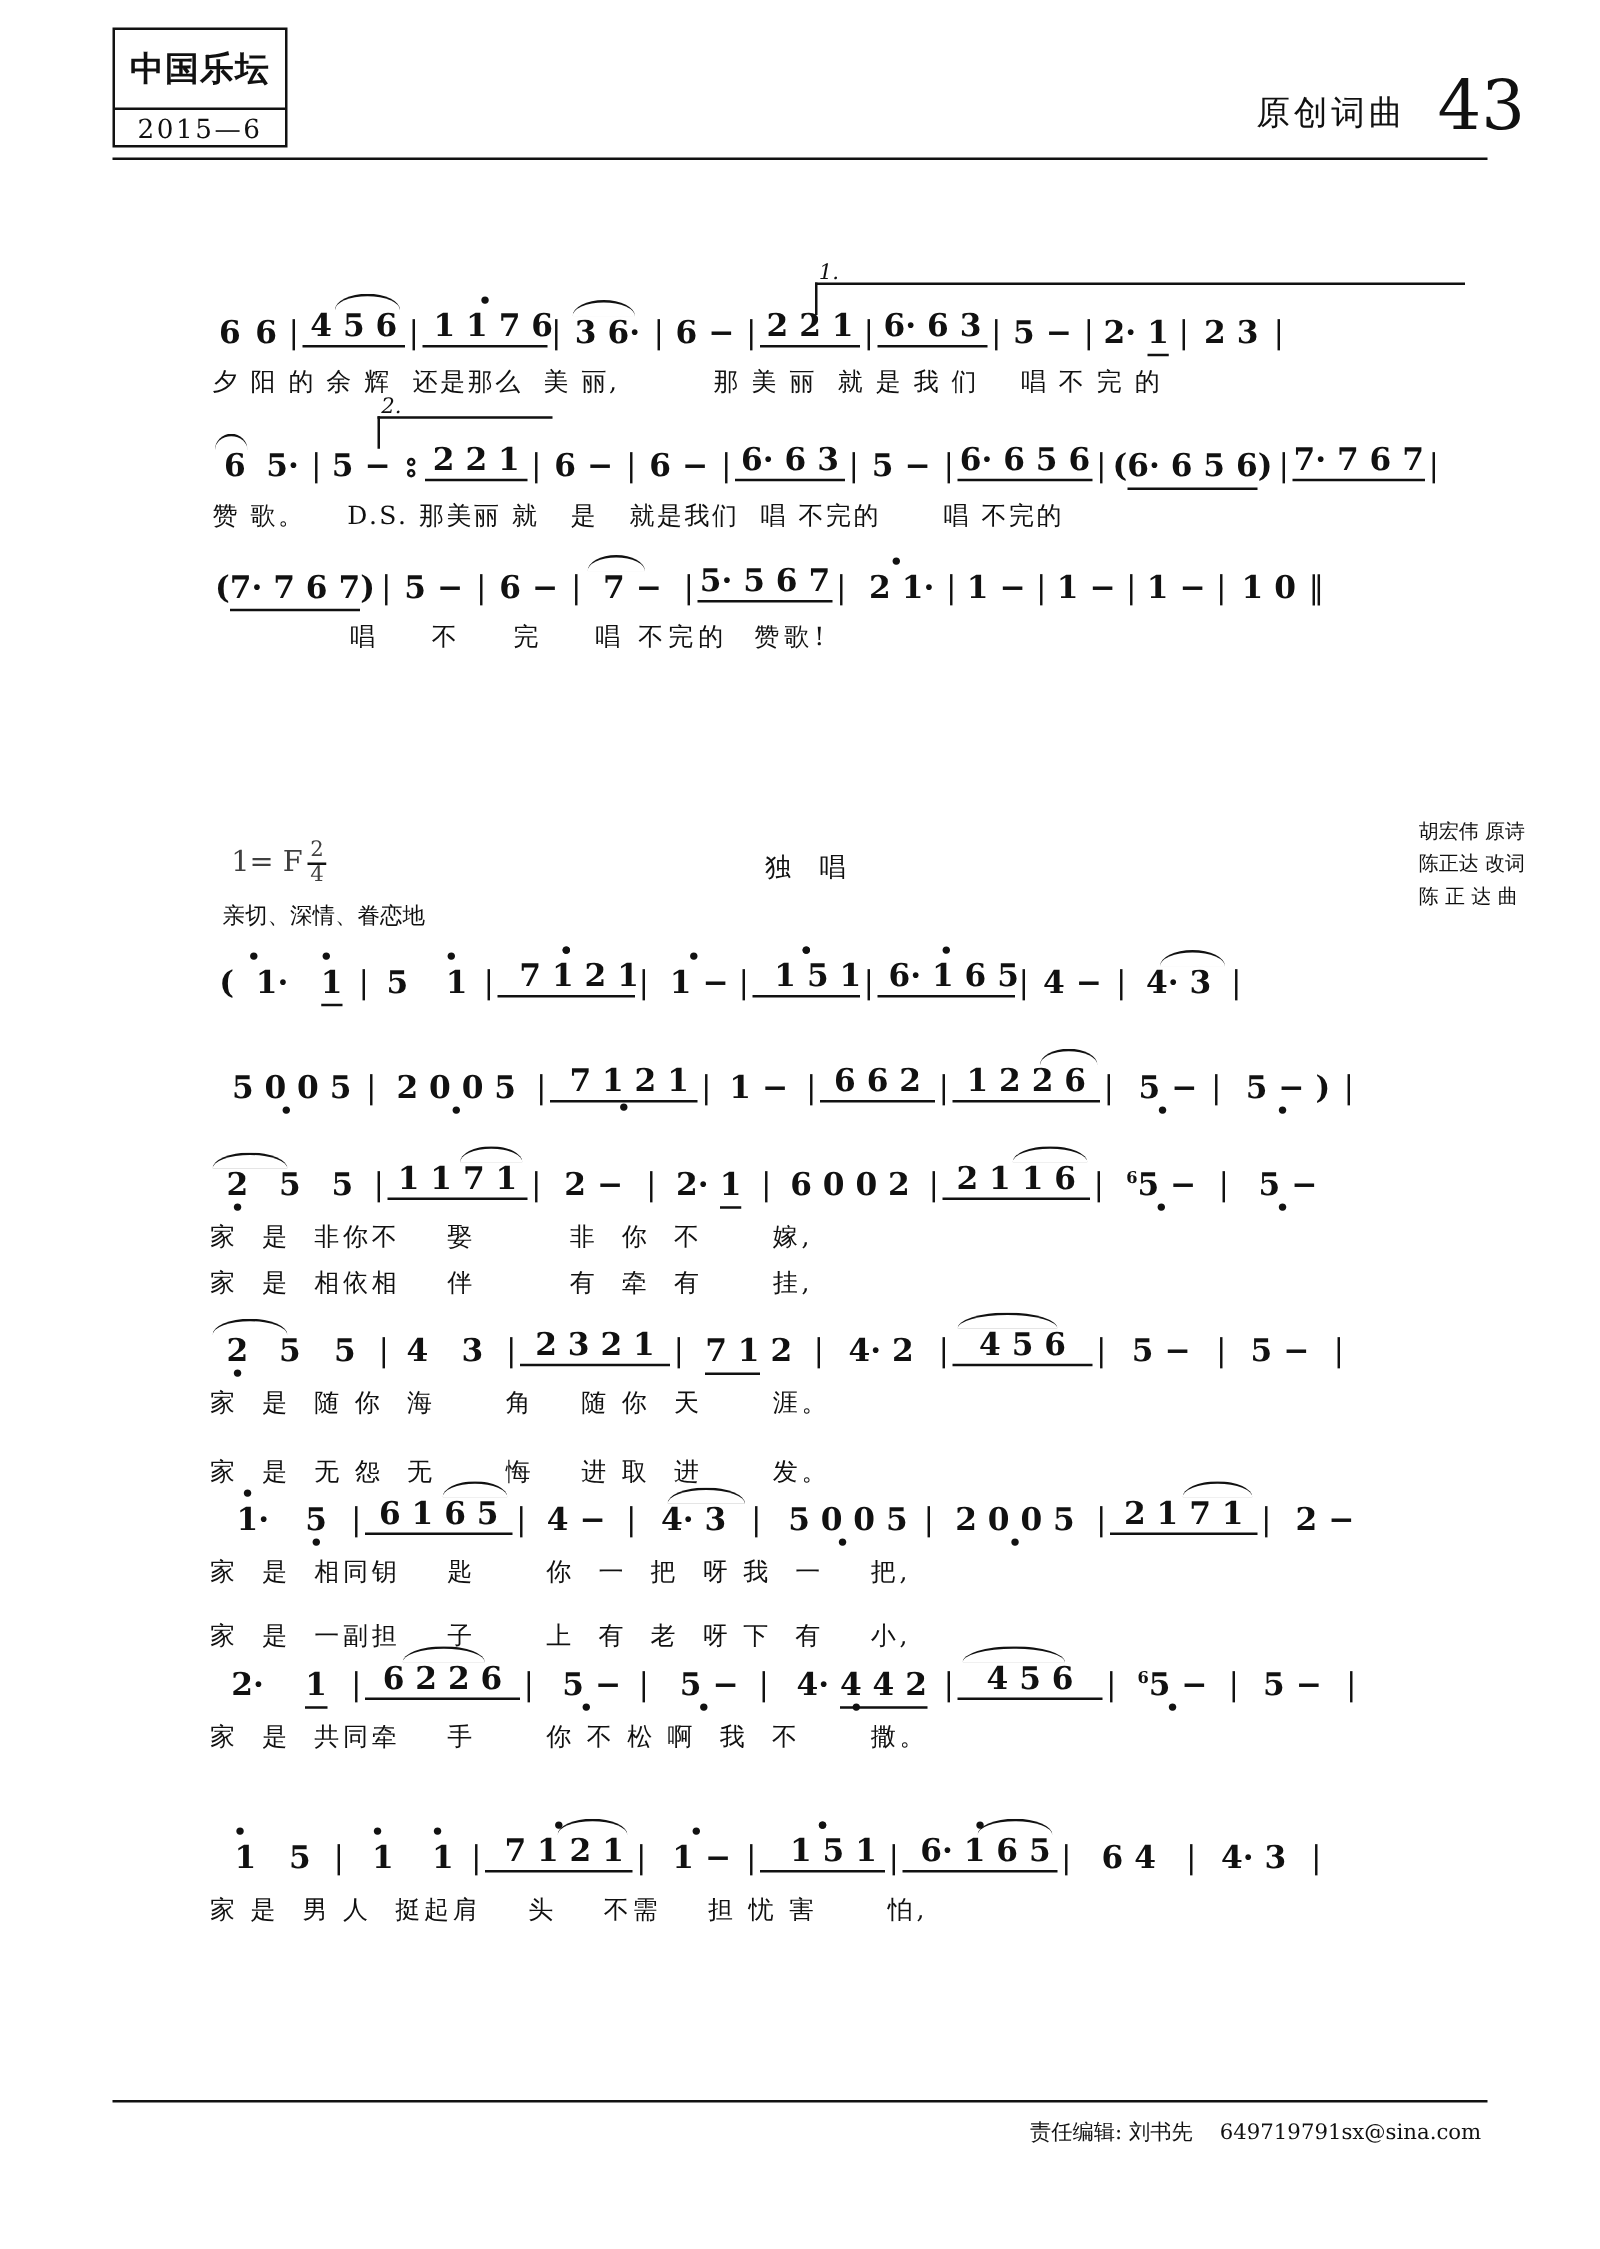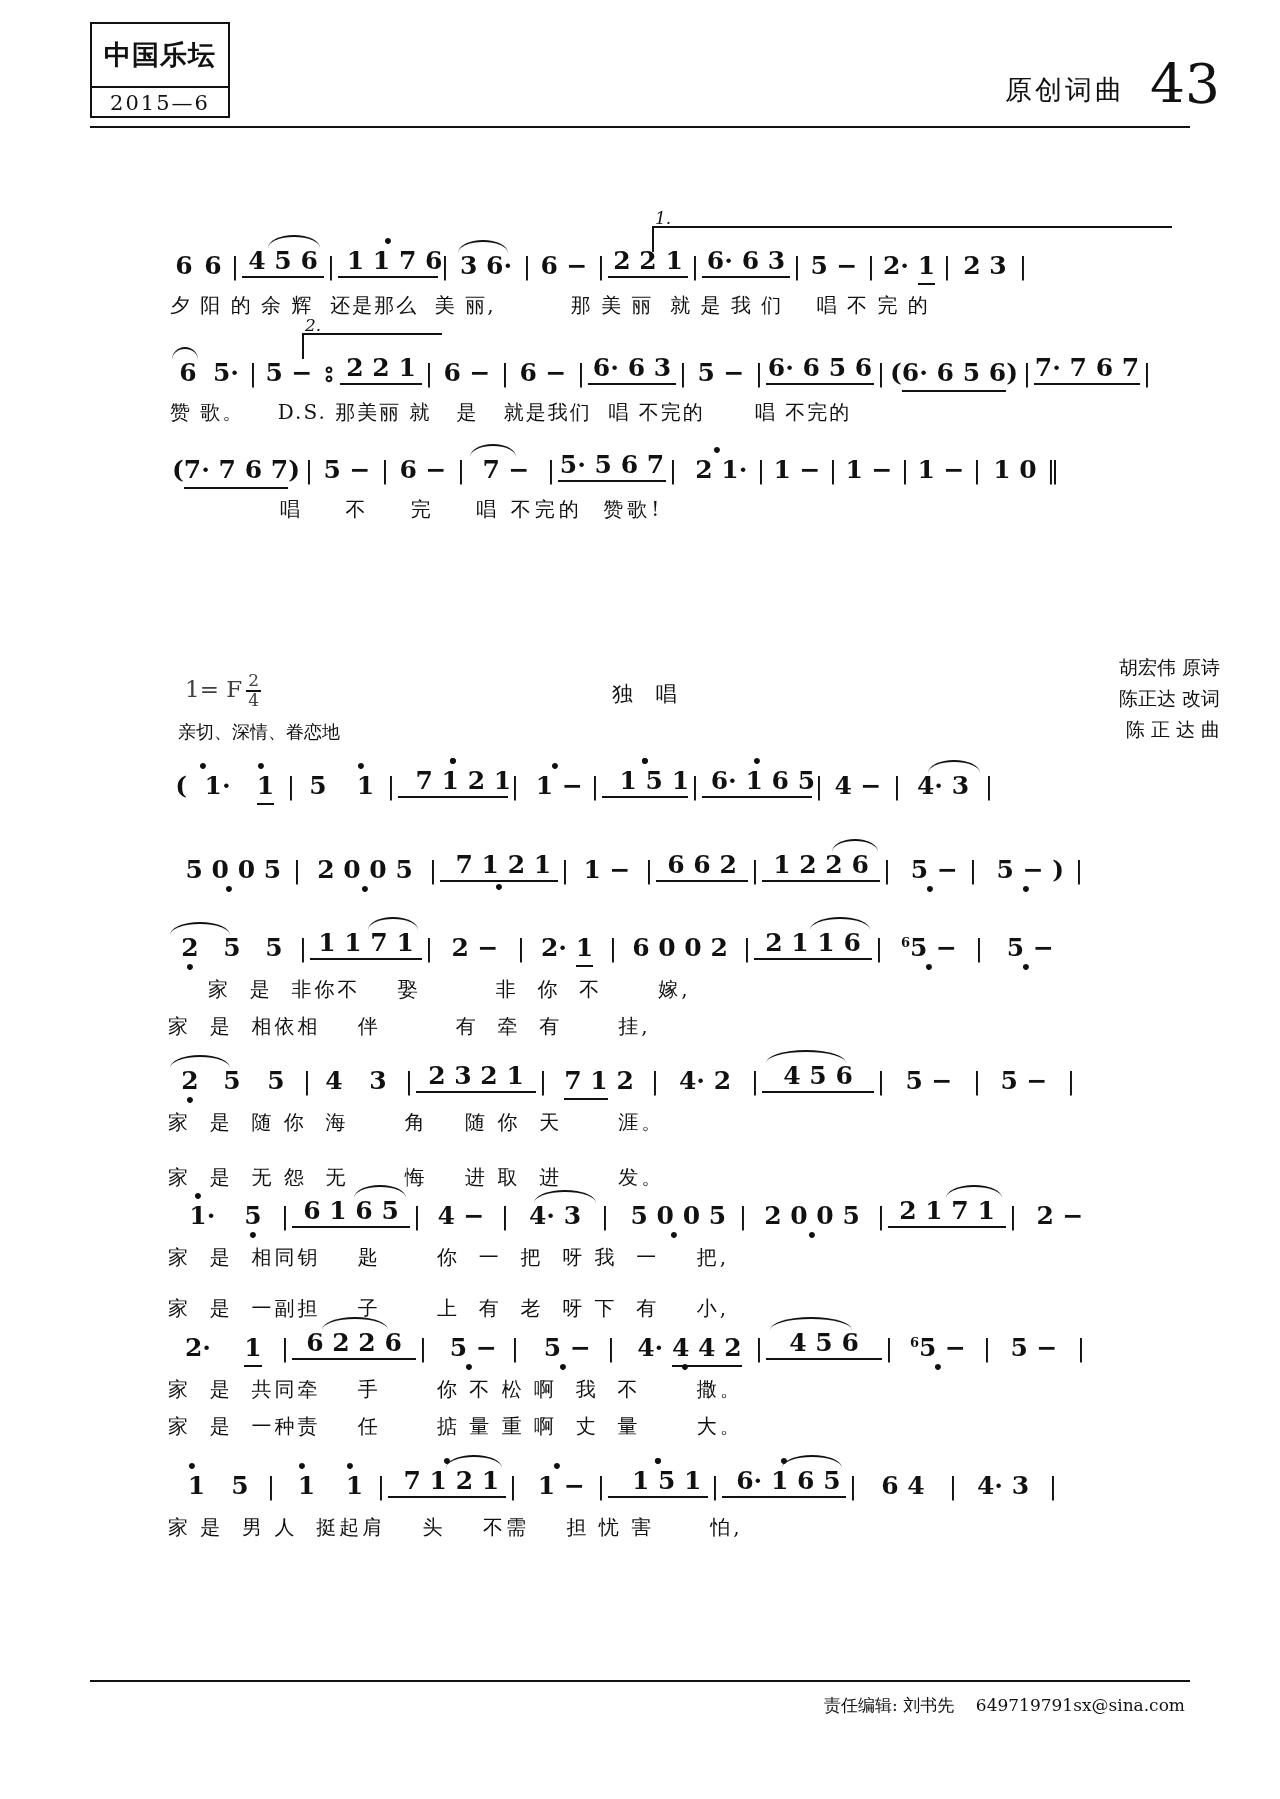--- a/index.html
+++ b/index.html
@@ -91,22 +91,22 @@
     font-size:17px; line-height:1.05; margin-left:4px;
   }
   .keysig .frac .num { display:block; border-bottom:2px solid #111; padding:0 2px; }
   .perf {
     position:absolute; font-family:"DejaVu Serif", serif; font-size:21px; letter-spacing:8px; color:#111;
   }
   .expr {
     position:absolute; font-family:"DejaVu Serif", serif; font-size:18px; color:#111;
   }
   .credits {
-    position:absolute; right:60px; text-align:right;
-    font-family:"DejaVu Serif", serif; font-size:19px; line-height:1.62; color:#111;
+    position:absolute; right:60px; text-align:left;
+    font-family:"DejaVu Serif", serif; font-size:16px; line-height:1.62; color:#111;
   }
 
   
   .footer-rule { position:absolute; left:90px; top:1680px; width:1100px; height:2px; background:#111; }
   .footer-text {
     position:absolute; right:95px; top:1694px;
     font-family:"DejaVu Serif", serif; font-size:17px; color:#111;
   }
 
   
@@ -295,21 +295,21 @@
         <span class="cell" style="width:78px;">2· <span class="u1">1</span></span>
         <span class="bar">|</span>
         <span class="cell" style="width:120px;">6 0 0 2</span>
         <span class="bar">|</span>
         <span class="cell u1" style="width:118px;"><span class="slur" style="left:56px;right:2px;"></span>2 1 1 6</span>
         <span class="bar">|</span>
         <span class="cell" style="width:86px;"><span style="font-size:13px; vertical-align:super;">6</span><span class="dotdn">5</span> −</span>
         <span class="bar">|</span>
         <span class="cell" style="width:80px;"><span class="dotdn" style="left:8px;">&nbsp;</span>5 −</span>
       </div>
-      <div class="lyr" style="margin-top:16px; letter-spacing:3px;margin-left:40px;">家  是  非你不    娶        非  你  不      嫁,</div>
+      <div class="lyr" style="margin-top:16px; letter-spacing:3px;">家  是  非你不    娶        非  你  不      嫁,</div>
       <div class="lyr" style="margin-top:10px; letter-spacing:3px;">家  是  相依相    伴        有  牵  有      挂,</div>
     </div>
 
     <div class="sysrow" style="position:absolute; left:168px; top:1063px; width:1010px;">
       <div class="notes">
         <span class="cell" style="width:44px;"><span class="slur" style="left:2px;right:-18px;"></span><span class="dotdn">2</span></span>
         <span class="cell" style="width:40px;">5</span>
         <span class="cell" style="width:48px;">5</span>
         <span class="bar">|</span>
         <span class="cell" style="width:40px;">4</span>
@@ -369,21 +369,20 @@
         <span class="cell" style="width:134px;"><span class="dotdn" style="left:8px;">&nbsp;</span>4· <span class="u1">4 4 2</span></span>
         <span class="bar">|</span>
         <span class="cell u1" style="width:116px;"><span class="slur" style="left:4px;right:30px;"></span>4 5 6</span>
         <span class="bar">|</span>
         <span class="cell" style="width:84px;"><span style="font-size:13px; vertical-align:super;">6</span><span class="dotdn">5</span> −</span>
         <span class="bar">|</span>
         <span class="cell" style="width:80px;">5 −</span>
         <span class="bar">|</span>
       </div>
       <div class="lyr" style="margin-top:16px; letter-spacing:3px;">家  是  共同牵    手      你 不 松 啊  我  不      撒。</div>
-      <div class="lyr" style="margin-top:10px; letter-spacing:3px;">家  是  一种责    任      掂 量 重 啊  丈  量      大。</div>
     </div>
 
     <div class="sysrow" style="position:absolute; left:168px; top:1468px; width:1010px;">
       <div class="notes">
         <span class="cell" style="width:48px;"><span class="dotup">&nbsp;</span>1</span>
         <span class="cell" style="width:48px;">5</span>
         <span class="bar">|</span>
         <span class="cell" style="width:48px;"><span class="dotup">&nbsp;</span>1</span>
         <span class="cell" style="width:48px;"><span class="dotup">&nbsp;</span>1</span>
         <span class="bar">|</span>

